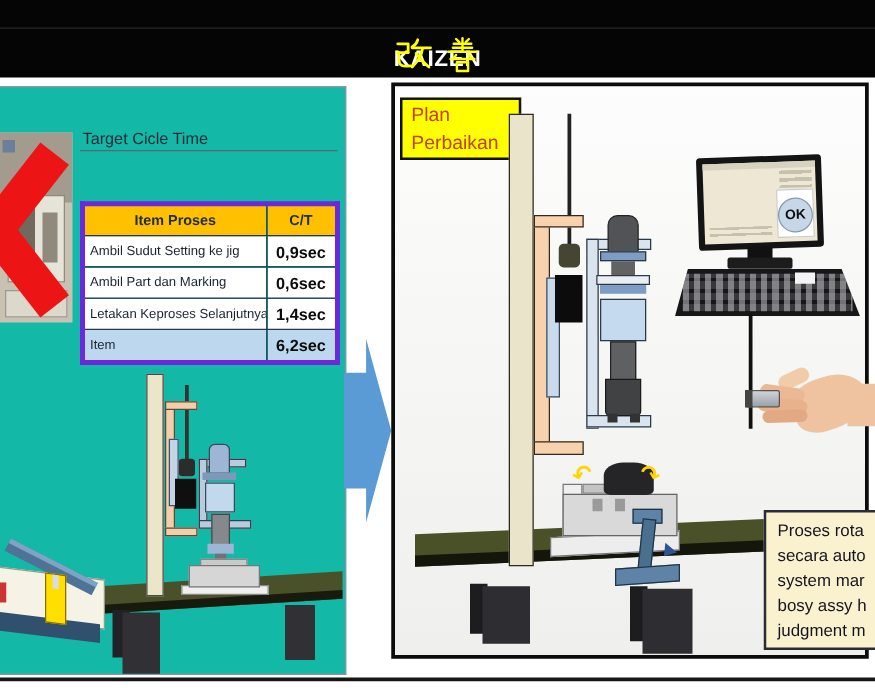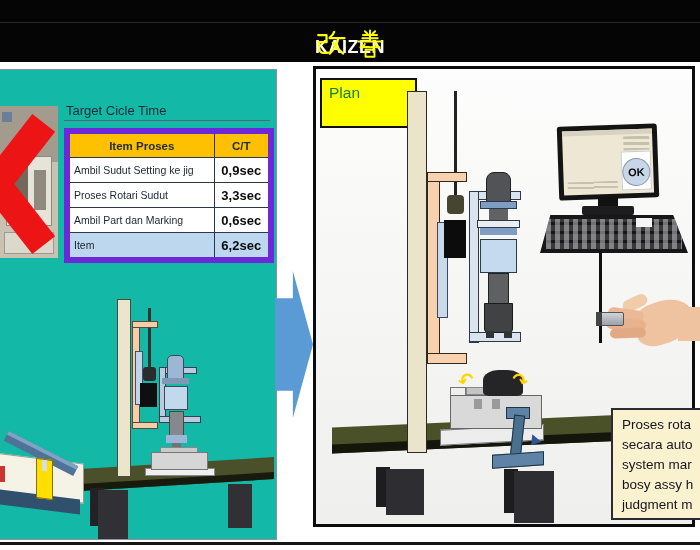--- a/index.html
+++ b/index.html
@@ -16,29 +16,29 @@
 
   
   .lpanel{left:0;top:69px;width:277px;height:471px;background:#14b8a6;border:1px solid #8a93a5;border-left:none;overflow:hidden;}
   .photo{left:0;top:36px;width:58px;height:152px;background:#C9C2B0;overflow:hidden;}
   .redx{left:-62px;top:38px;width:116px;height:152px;}
   .redx .bar{position:absolute;left:50%;top:50%;width:155px;height:29px;background:#EC1414;}
   .tct-title{left:66px;top:33px;font-size:13px;color:#1f2937;}
   .tct-line{left:64px;top:50px;width:206px;height:1px;background:#5a6578;}
   table.ct{position:absolute;left:64px;top:58px;width:204px;border-collapse:collapse;table-layout:fixed;}
   table.ct th,table.ct td{border:1px solid #2b3646;padding:0 4px;overflow:hidden;white-space:nowrap;}
-  table.ct{border:6px solid #6d28d9;}
+  table.ct{border:4px solid #6d28d9;margin-top:33px;}
   table.ct th{background:#FFC000;color:#222d3a;font-size:11.5px;font-weight:600;height:23px;}
   table.ct td.item{font-size:10.5px;color:#1a2430;height:24px;background:#fff;}
   table.ct td.ct{font-size:13px;font-weight:bold;color:#0b0b0b;text-align:center;background:#fff;width:57px;}
   table.ct tr.total td{background:#BDD7EE;}
 
   
   .rpanel{left:313px;top:66px;width:382px;height:461px;border:3px solid #0c0c0c;background:linear-gradient(180deg,#FDFDFD 0%,#F5F5F3 55%,#EFEFED 100%);}
-  .planbox{left:4px;top:9px;width:97px;height:50px;background:#FFFF00;border:2px solid #111;padding:2px 0 0 7px;font-size:15.5px;line-height:22px;color:#15803d;}
+  .planbox{left:4px;top:9px;width:97px;height:50px;background:#FFFF00;border:2px solid #111;padding:2px 0 0 7px;font-size:15.5px;line-height:22px;color:#c2410c;}
 
   .arrow{left:275px;top:271px;width:38px;height:147px;background:#5B9BD5;
     clip-path:polygon(0 18.5%,47% 18.5%,47% 0,100% 50%,47% 100%,47% 81.5%,0 81.5%);z-index:3;}
 
   .notebox{left:611px;top:408px;width:120px;height:112px;background:#FAF1CE;border:2px solid #2b2b33;padding:5px 0 0 9px;z-index:6;}
   .notebox div{font-size:13.5px;line-height:20px;color:#15151f;white-space:nowrap;}
 
   .bottomline{left:0;top:542px;width:700px;height:3px;background:#161616;}
 
   .okcircle{width:26px;height:26px;border-radius:50%;background:#C7D7E7;border:1px solid #8899aa;
@@ -114,26 +114,26 @@
           <th>Item Proses</th>
           <th>C/T</th>
         </tr>
       </thead>
       <tbody>
         <tr>
           <td class="item">Ambil Sudut Setting ke jig</td>
           <td class="ct">0,9sec</td>
         </tr>
         <tr>
-          <td class="item">Proses Rotari Sudut</td>
-          <td class="ct">3,3sec</td>
-        </tr>
-        <tr>
           <td class="item">Ambil Part dan Marking</td>
           <td class="ct">0,6sec</td>
+        </tr>
+        <tr>
+          <td class="item">Letakan Keproses Selanjutnya</td>
+          <td class="ct">1,4sec</td>
         </tr>
         <tr class="total">
           <td class="item">Item</td>
           <td class="ct">6,2sec</td>
         </tr>
       </tbody>
     </table>
 
     <div class="a" style="left:0;top:0;width:277px;height:471px;">
       <div class="a" style="left:80px;top:393px;width:194px;height:22px;background:#49502A;transform:skewY(-3.5deg);border-bottom:7px solid #181a0e;"></div>
@@ -168,20 +168,21 @@
       <div class="a" style="left:36px;top:389px;width:17px;height:40px;background:#FFDF00;border:1px solid #8a7000;transform:skewY(7deg);"></div>
       <div class="a" style="left:42px;top:390px;width:5px;height:11px;background:#D8DCE3;transform:skewY(7deg);"></div>
     </div>
   </div>
 
   <div class="a arrow"></div>
 
   <div class="a rpanel">
     <div class="a planbox">
       <div>Plan</div>
+      <div>Perbaikan</div>
     </div>
 
     <div class="a" style="left:0;top:0;width:376px;height:455px;">
       <div class="a" style="left:16px;top:352px;width:296px;height:26px;background:#4A5129;transform:skewY(-2.5deg);border-bottom:9px solid #14160b;"></div>
       <div class="a" style="left:60px;top:398px;width:14px;height:40px;background:#1d1d20;"></div>
       <div class="a" style="left:70px;top:400px;width:38px;height:46px;background:#2e2e32;"></div>
       <div class="a" style="left:188px;top:400px;width:14px;height:44px;background:#1d1d20;"></div>
       <div class="a" style="left:198px;top:402px;width:40px;height:52px;background:#2e2e32;"></div>
       <div class="a" style="left:296px;top:396px;width:26px;height:40px;background:#26262a;"></div>
 

